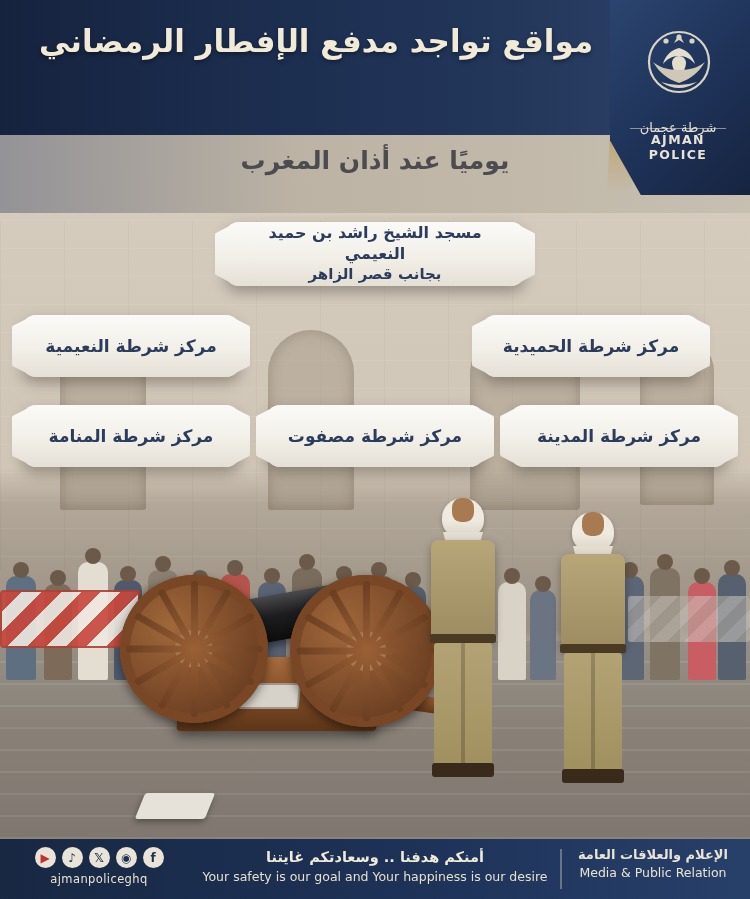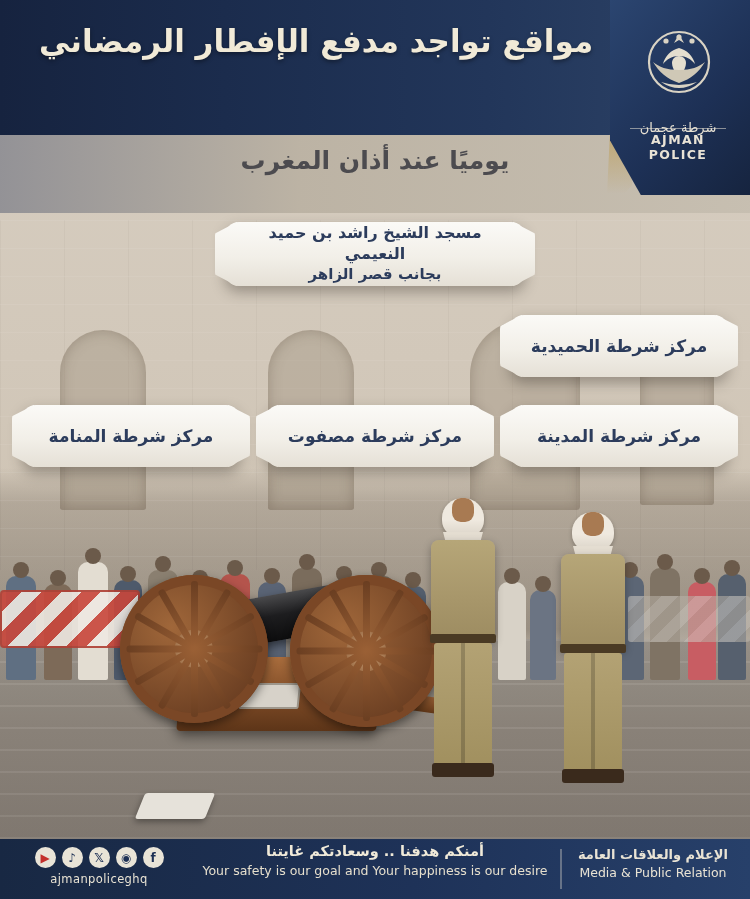--- a/index.html
+++ b/index.html
@@ -254,21 +254,21 @@
   .pill:before { left: -10px; border-radius: 14px 0 0 14px; clip-path: polygon(0 18%, 100% 0, 100% 100%, 0 82%); }
   .pill:after  { right: -10px; border-radius: 0 14px 14px 0; clip-path: polygon(0 0, 100% 18%, 100% 82%, 0 100%); }
 
   .pill-top {
     left: 225px; top: 222px; width: 300px; height: 64px; font-size: 16px;
     flex-direction: column;
   }
   .pill-top .l2 { font-size: 15px; }
 
   .row-pill { width: 218px; height: 62px; font-size: 17px; }
-  .p-humaidiya { left: 510px; top: 315px; }
+  .p-humaidiya { left: 482px; top: 315px; }
   .p-jurf      { left: 266px; top: 315px; }
   .p-nuaimiya  { left: 22px;  top: 315px; }
   .p-madina    { left: 510px; top: 405px; }
   .p-masfout   { left: 266px; top: 405px; }
   .p-manama    { left: 22px;  top: 405px; }
 
   
   .footer {
     position: absolute; left: 0; bottom: 0; width: 750px; height: 60px;
     background: linear-gradient(to left, #27406a 0%, #1e3258 45%, #182843 100%);
@@ -278,21 +278,21 @@
     position: absolute; right: 12px; top: 8px; width: 170px; text-align: center;
     color: #e9e3d4;
   }
   .footer-left .ar { font-size: 13px; font-weight: bold; }
   .footer-left .en { font-size: 12.5px; margin-top: 3px; }
   .footer-div {
     position: absolute; right: 188px; top: 10px; width: 2px; height: 40px;
     background: rgba(232,226,212,.35);
   }
   .footer-center {
-    position: absolute; right: 200px; top: 4px; width: 350px; text-align: center;
+    position: absolute; right: 200px; top: 10px; width: 350px; text-align: center;
     color: #f0ead9;
   }
   .footer-center .ar { font-size: 14.5px; font-weight: bold; }
   .footer-center .en { font-size: 12.5px; margin-top: 4px; color: #e6dfcd; }
   .social {
     position: absolute; left: 14px; top: 8px; width: 170px; text-align: center;
   }
   .social-icons { display: flex; gap: 6px; justify-content: center; }
   .s-ico {
     width: 21px; height: 21px; border-radius: 50%;
@@ -434,20 +434,23 @@
   </div>
 
   <div class="pill pill-top">
     <span class="l1">مسجد الشيخ راشد بن حميد النعيمي</span>
     <span class="l2">بجانب قصر الزاهر</span>
   </div>
 
   <div class="pill row-pill p-humaidiya">
     <span>مركز شرطة الحميدية</span>
   </div>
+  <div class="pill row-pill p-nuaimiya">
+    <span>مركز شرطة النعيمية</span>
+  </div>
   <div class="pill row-pill p-madina">
     <span>مركز شرطة المدينة</span>
   </div>
   <div class="pill row-pill p-masfout">
     <span>مركز شرطة مصفوت</span>
   </div>
   <div class="pill row-pill p-manama">
     <span>مركز شرطة المنامة</span>
   </div>
 

